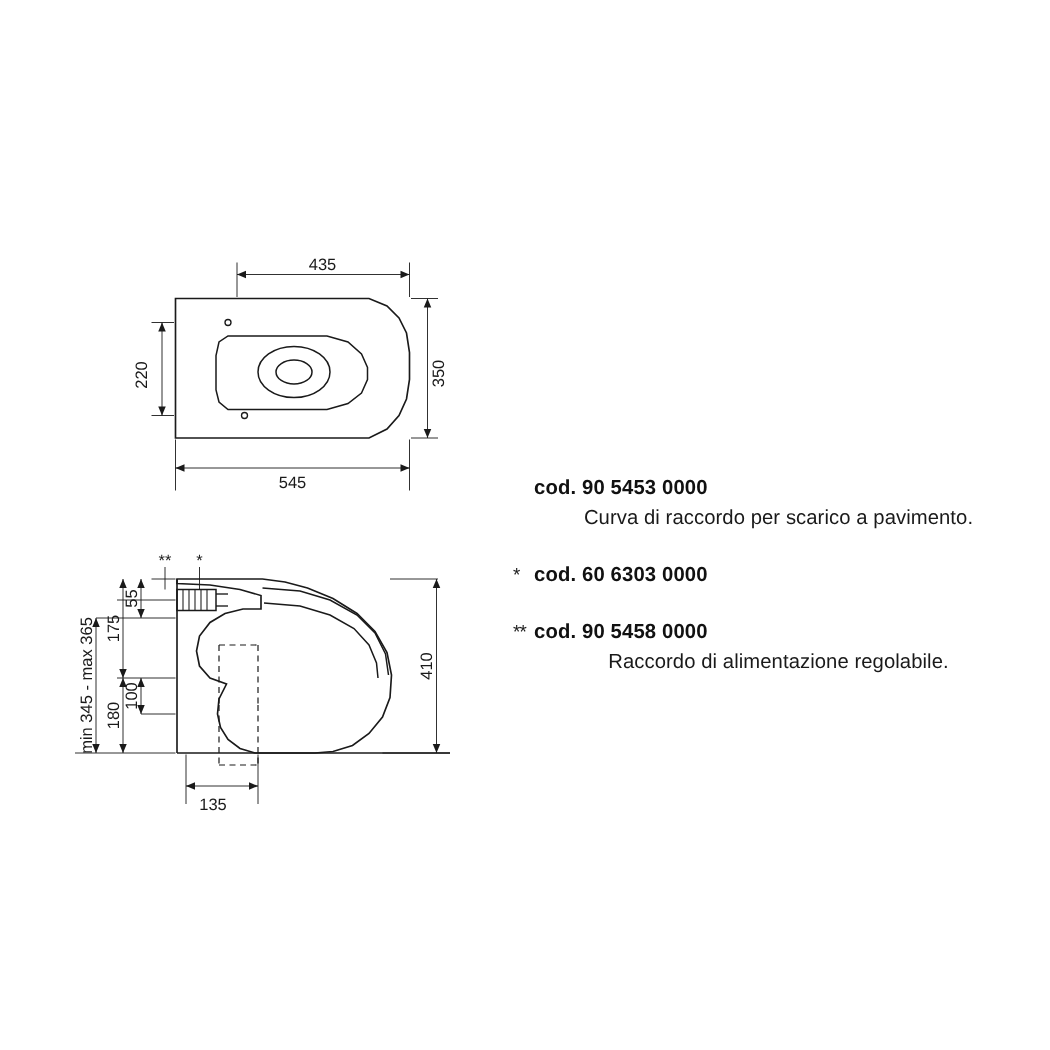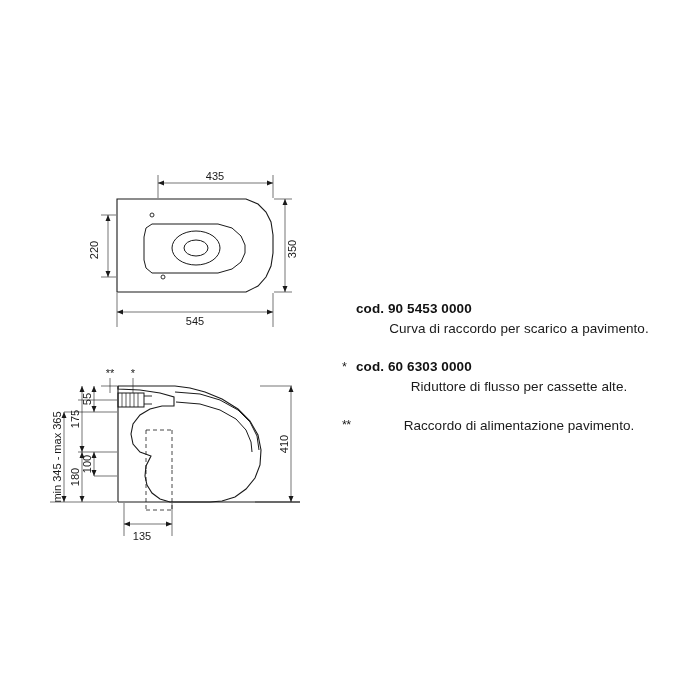--- a/index.html
+++ b/index.html
@@ -29,20 +29,21 @@
   .legend {
     position: absolute;
     left: 342px;
     top: 300px;
     width: 340px;
   }
   .legend-item {
     position: relative;
     margin-bottom: 20px;
     padding-left: 14px;
+    margin-top: 16px;
   }
   .legend-marker {
     position: absolute;
     left: 0;
     top: 1px;
     font-size: 12.5px;
     line-height: 16px;
     color: #1a1a1a;
     letter-spacing: -0.5px;
   }
@@ -218,22 +219,22 @@
 
     <div class="legend-item">
       <span class="legend-marker"></span>
       <div class="legend-code">cod. 90 5453 0000</div>
       <div class="legend-desc">Curva di raccordo per scarico a pavimento.</div>
     </div>
 
     <div class="legend-item">
       <span class="legend-marker">*</span>
       <div class="legend-code">cod. 60 6303 0000</div>
-      <div class="legend-desc">Riduttore di flusso per cassette alte.</div>
     </div>
 
     <div class="legend-item">
       <span class="legend-marker">**</span>
-      <div class="legend-desc">Raccordo di alimentazione pavimento.</div>
+      <div class="legend-code">cod. 90 5458 0000</div>
+      <div class="legend-desc">Raccordo di alimentazione regolabile.</div>
     </div>
 
   </div>
 </div>
 
 </body></html>

